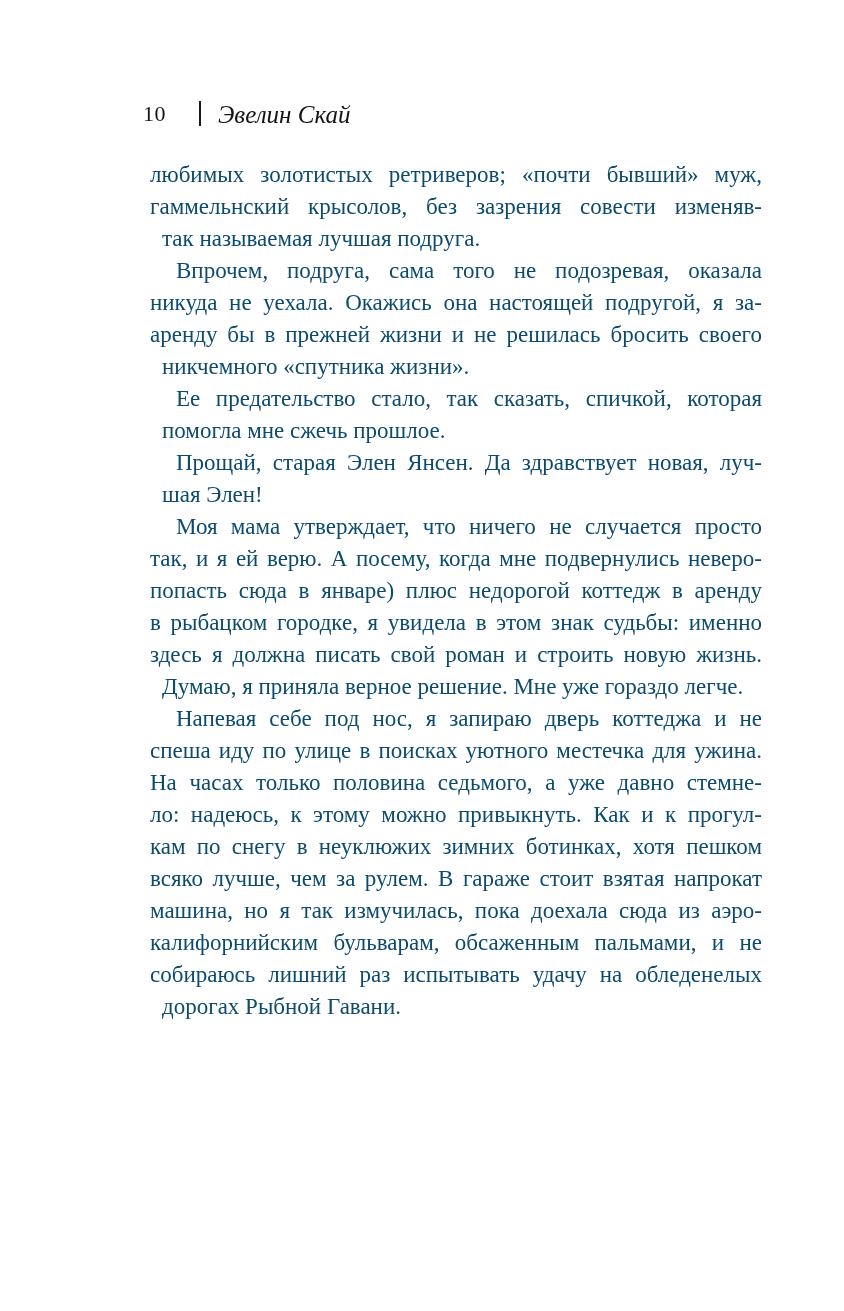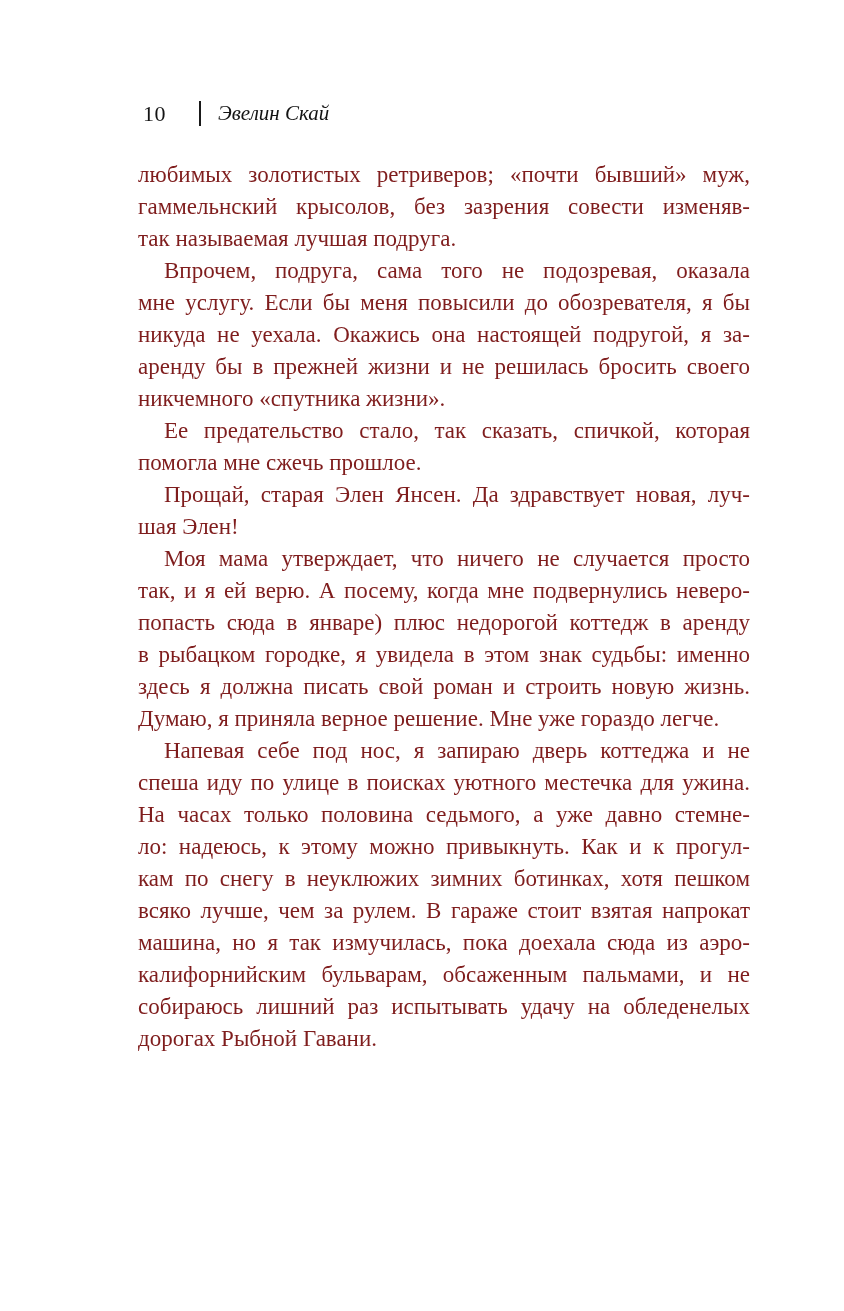--- a/index.html
+++ b/index.html
@@ -33,42 +33,43 @@
   }
   .head-divider {
     width: 2px;
     height: 25px;
     background: #1a1a1a;
     margin-left: 30px;
     margin-right: 17px;
   }
   .author {
     font-style: italic;
-    font-size: 21px;
+    font-size: 25px;
   }
   .text-block {
     position: absolute;
-    left: 138px;
+    left: 150px;
     top: 159px;
     width: 612px;
     font-size: 23px;
     line-height: 32px;
-    color: #7f1d1d;
+    color: #0c4a6e;
   }
   .paragraph {
     margin: 0;
   }
   .line {
     text-align: justify;
     text-align-last: justify;
     height: 32px;
     overflow: visible;
   }
   .line.last {
     text-align-last: left;
+    margin-left: 12px;
   }
   .line.indent {
     text-indent: 26px;
   }
 </style>
 </head>
 <body>
 
 <div class="page">
 
@@ -80,21 +81,20 @@
 
   <div class="text-block">
 
   <div class="paragraph">
         <div class="line">любимых золотистых ретриверов; «почти бывший» муж,</div>
         <div class="line">гаммельнский крысолов, без зазрения совести изменяв-</div>
         <div class="line last">так называемая лучшая подруга.</div>
       </div>
       <div class="paragraph">
         <div class="line indent">Впрочем, подруга, сама того не подозревая, оказала</div>
-        <div class="line">мне услугу. Если бы меня повысили до обозревателя, я бы</div>
         <div class="line">никуда не уехала. Окажись она настоящей подругой, я за-</div>
         <div class="line">аренду бы в прежней жизни и не решилась бросить своего</div>
         <div class="line last">никчемного «спутника жизни».</div>
       </div>
       <div class="paragraph">
         <div class="line indent">Ее предательство стало, так сказать, спичкой, которая</div>
         <div class="line last">помогла мне сжечь прошлое.</div>
       </div>
       <div class="paragraph">
         <div class="line indent">Прощай, старая Элен Янсен. Да здравствует новая, луч-</div>

